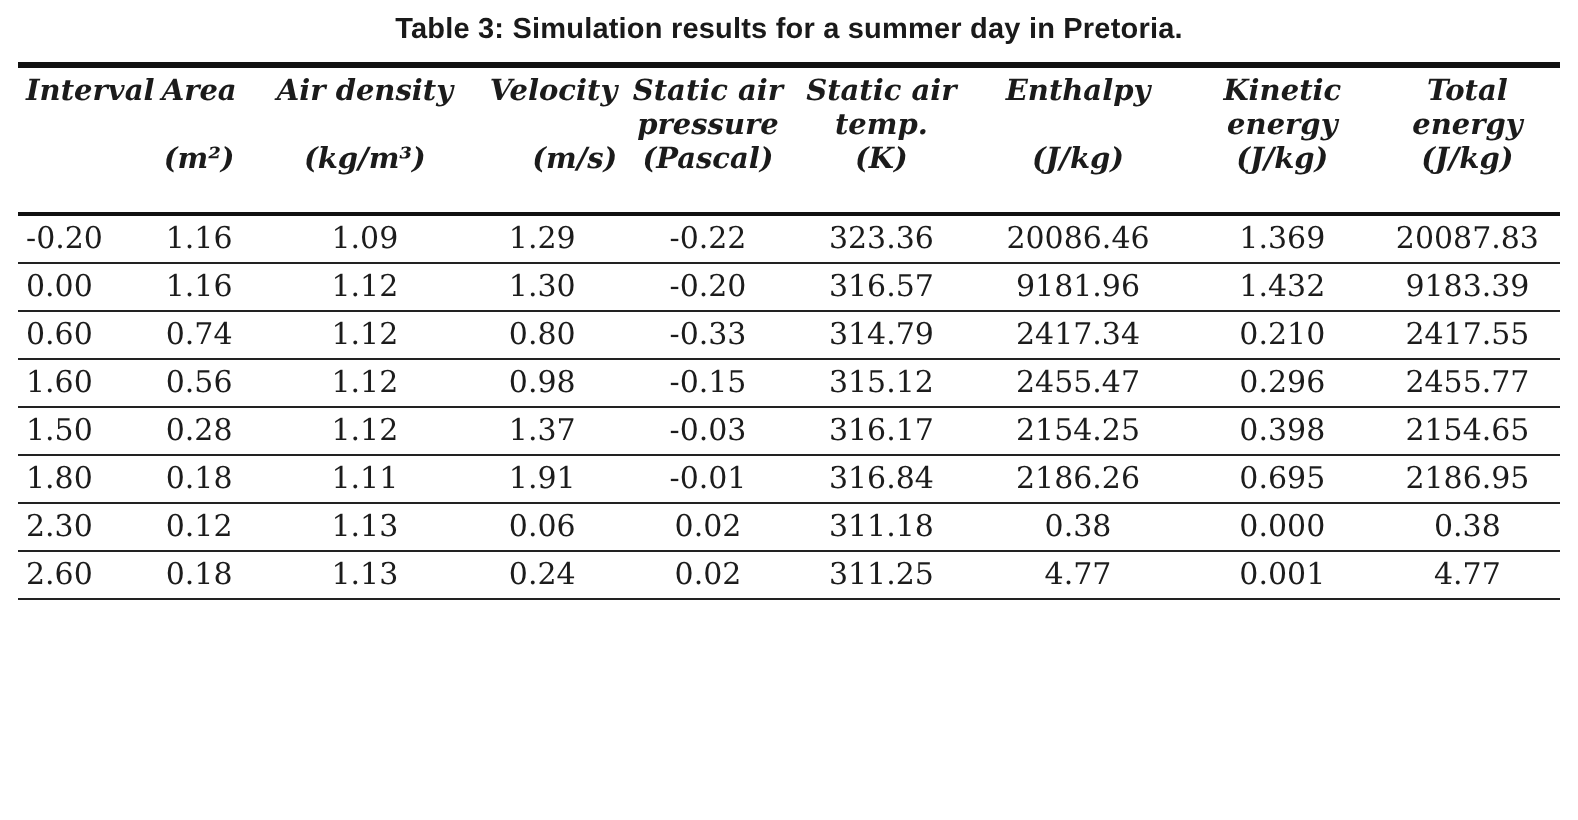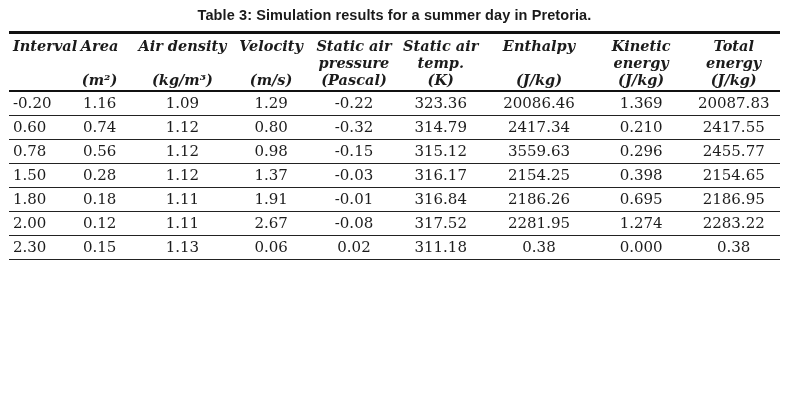--- a/index.html
+++ b/index.html
@@ -28,38 +28,38 @@
   }
   thead tr { border-bottom: 2px solid #111; }
   th {
     font-family: "DejaVu Serif", serif;
     font-style: italic;
     font-weight: bold;
     font-size: 14.5px;
     color: #1b1b1b;
     text-align: center;
     vertical-align: top;
-    padding: 3px 1px 2px 1px;
+    padding: 3px 1px 18px 1px;
   }
   th .hline { line-height: 17px; min-height: 17px; white-space: nowrap; }
   td {
     font-size: 15px;
     text-align: center;
     border-bottom: 1.4px solid #222;
     padding: 2px 1px;
     line-height: 19px;
     height: 24px;
     white-space: nowrap;
   }
   th:first-child, td:first-child { text-align: left; padding-left: 4px; }
   
   th:nth-child(1) { width: 7.5%; }
   th:nth-child(2) { width: 8.5%; }
   th:nth-child(3) { width: 13%; }
-  th:nth-child(4) { width: 10%; }
+  th:nth-child(4) { width: 10%; text-align: right; }
   th:nth-child(5) { width: 11.5%; }
   th:nth-child(6) { width: 11%; }
   th:nth-child(7) { width: 14.5%; }
   th:nth-child(8) { width: 12%; }
   th:nth-child(9) { width: 12%; }
 </style>
 </head>
 <body>
 
 <div class="page">
@@ -121,38 +121,49 @@
           <td>1.16</td>
           <td>1.09</td>
           <td>1.29</td>
           <td>-0.22</td>
           <td>323.36</td>
           <td>20086.46</td>
           <td>1.369</td>
           <td>20087.83</td>
         </tr>
         <tr>
+          <td>0.00</td>
+          <td>1.16</td>
+          <td>1.12</td>
+          <td>1.30</td>
+          <td>-0.20</td>
+          <td>316.57</td>
+          <td>9181.96</td>
+          <td>1.432</td>
+          <td>9183.39</td>
+        </tr>
+        <tr>
           <td>0.60</td>
           <td>0.74</td>
           <td>1.12</td>
           <td>0.80</td>
-          <td>-0.32</td>
+          <td>-0.33</td>
           <td>314.79</td>
           <td>2417.34</td>
           <td>0.210</td>
           <td>2417.55</td>
         </tr>
         <tr>
-          <td>0.78</td>
+          <td>1.60</td>
           <td>0.56</td>
           <td>1.12</td>
           <td>0.98</td>
           <td>-0.15</td>
           <td>315.12</td>
-          <td>3559.63</td>
+          <td>2455.47</td>
           <td>0.296</td>
           <td>2455.77</td>
         </tr>
         <tr>
           <td>1.50</td>
           <td>0.28</td>
           <td>1.12</td>
           <td>1.37</td>
           <td>-0.03</td>
           <td>316.17</td>
@@ -165,36 +176,36 @@
           <td>0.18</td>
           <td>1.11</td>
           <td>1.91</td>
           <td>-0.01</td>
           <td>316.84</td>
           <td>2186.26</td>
           <td>0.695</td>
           <td>2186.95</td>
         </tr>
         <tr>
-          <td>2.00</td>
+          <td>2.30</td>
           <td>0.12</td>
-          <td>1.11</td>
-          <td>2.67</td>
-          <td>-0.08</td>
-          <td>317.52</td>
-          <td>2281.95</td>
-          <td>1.274</td>
-          <td>2283.22</td>
-        </tr>
-        <tr>
-          <td>2.30</td>
-          <td>0.15</td>
           <td>1.13</td>
           <td>0.06</td>
           <td>0.02</td>
           <td>311.18</td>
           <td>0.38</td>
           <td>0.000</td>
           <td>0.38</td>
         </tr>
+        <tr>
+          <td>2.60</td>
+          <td>0.18</td>
+          <td>1.13</td>
+          <td>0.24</td>
+          <td>0.02</td>
+          <td>311.25</td>
+          <td>4.77</td>
+          <td>0.001</td>
+          <td>4.77</td>
+        </tr>
       </tbody>
   </table>
 </div>
 
 </body></html>

